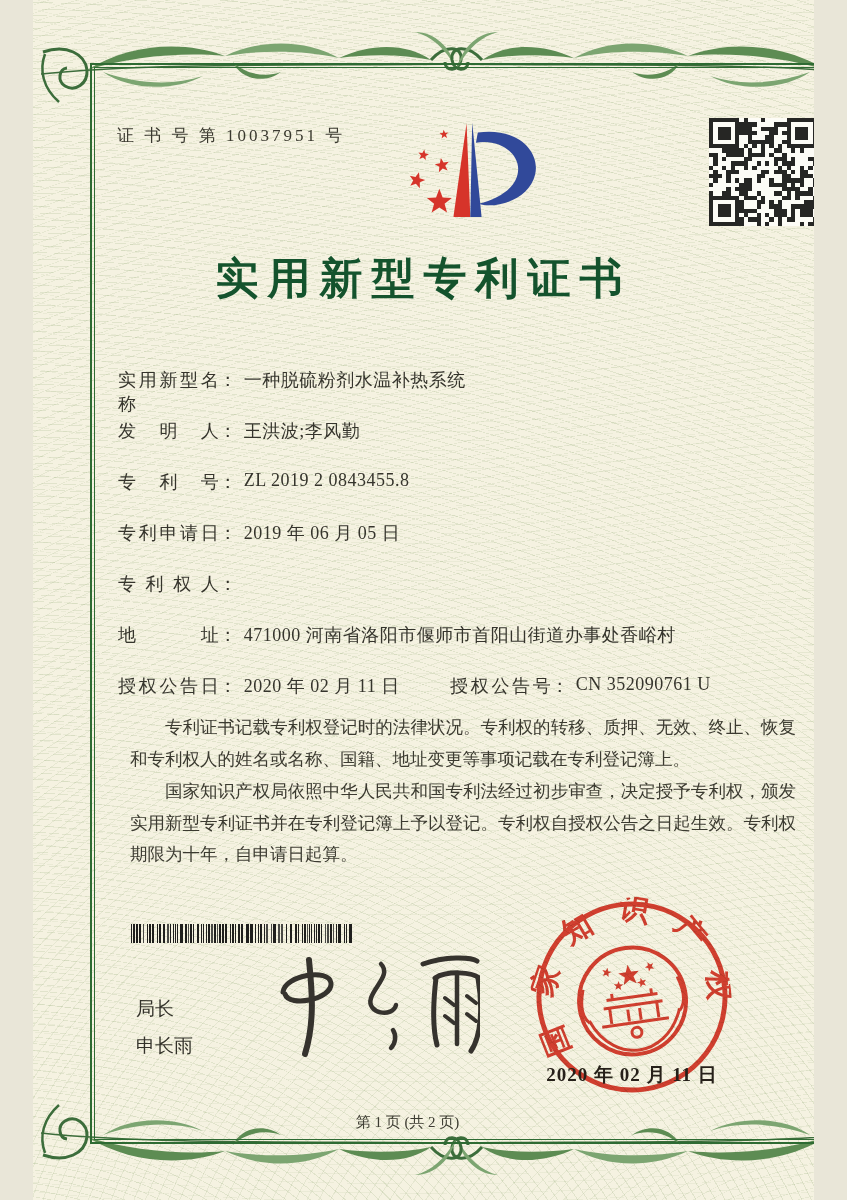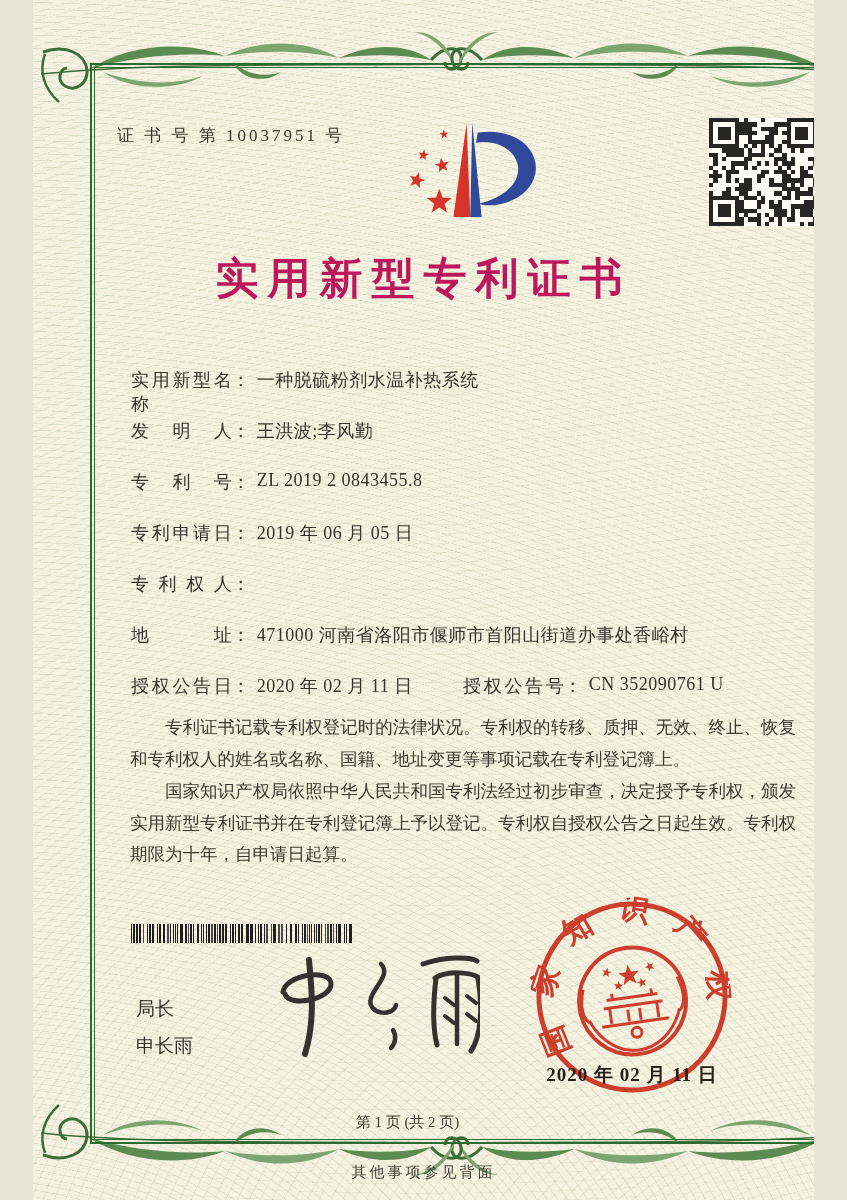--- a/index.html
+++ b/index.html
@@ -27,23 +27,23 @@
     position:absolute;left:57px;top:63px;width:733px;height:1077px;
     border:2.5px solid #2e6b33;pointer-events:none;
   }
   .border-inner{position:absolute;inset:2px;border:1px solid #2e6b33;}
 
   .cert-no{position:absolute;left:84px;top:124px;font-size:17px;letter-spacing:3px;color:#3a392f;}
   .logo{position:absolute;left:352px;top:110px;width:165px;height:122px;}
   .qr{position:absolute;left:676px;top:118px;width:108px;height:108px;background:#fdfcf6;}
   .title{
     position:absolute;left:0;right:0;top:250px;text-align:center;
-    font-size:43px;font-weight:700;letter-spacing:9px;color:#be185d;
-  }
-  .fields{position:absolute;left:98px;top:368px;right:60px;font-size:18px;}
+    font-size:43px;font-weight:700;letter-spacing:9px;color:#14532d;
+  }
+  .fields{position:absolute;left:85px;top:368px;right:60px;font-size:18px;}
   .frow{height:51px;display:flex;align-items:flex-start;position:relative;}
   .flabel{
     display:inline-block;width:5.6em;text-align:justify;text-align-last:justify;
     flex:none;
   }
   .fcolon{flex:none;margin-right:7px;}
   .fvalue{letter-spacing:.5px;}
   .grant-2{position:absolute;left:332px;top:0;display:flex;}
   .paragraphs{
     position:absolute;left:97px;top:712px;width:666px;
@@ -601,15 +601,14 @@
         <circle cx="0" cy="32" r="5" stroke-width="3"></circle>
         <path d="M-46,14 C-36,40 -16,50 0,50 C16,50 36,40 46,14" stroke-width="3"></path>
         <path d="M-48,-18 C-54,0 -52,10 -46,16 M48,-18 C54,0 52,10 46,16" stroke-width="3"></path>
       </g>
     </g>
   </svg>
 
   <div class="seal-date">2020 年 02 月 11 日</div>
 
   <div class="footer-page">第 1 页 (共 2 页)</div>
-  <div class="back-note">其他事项参见背面</div>
 
 </div>
 
 </body></html>

